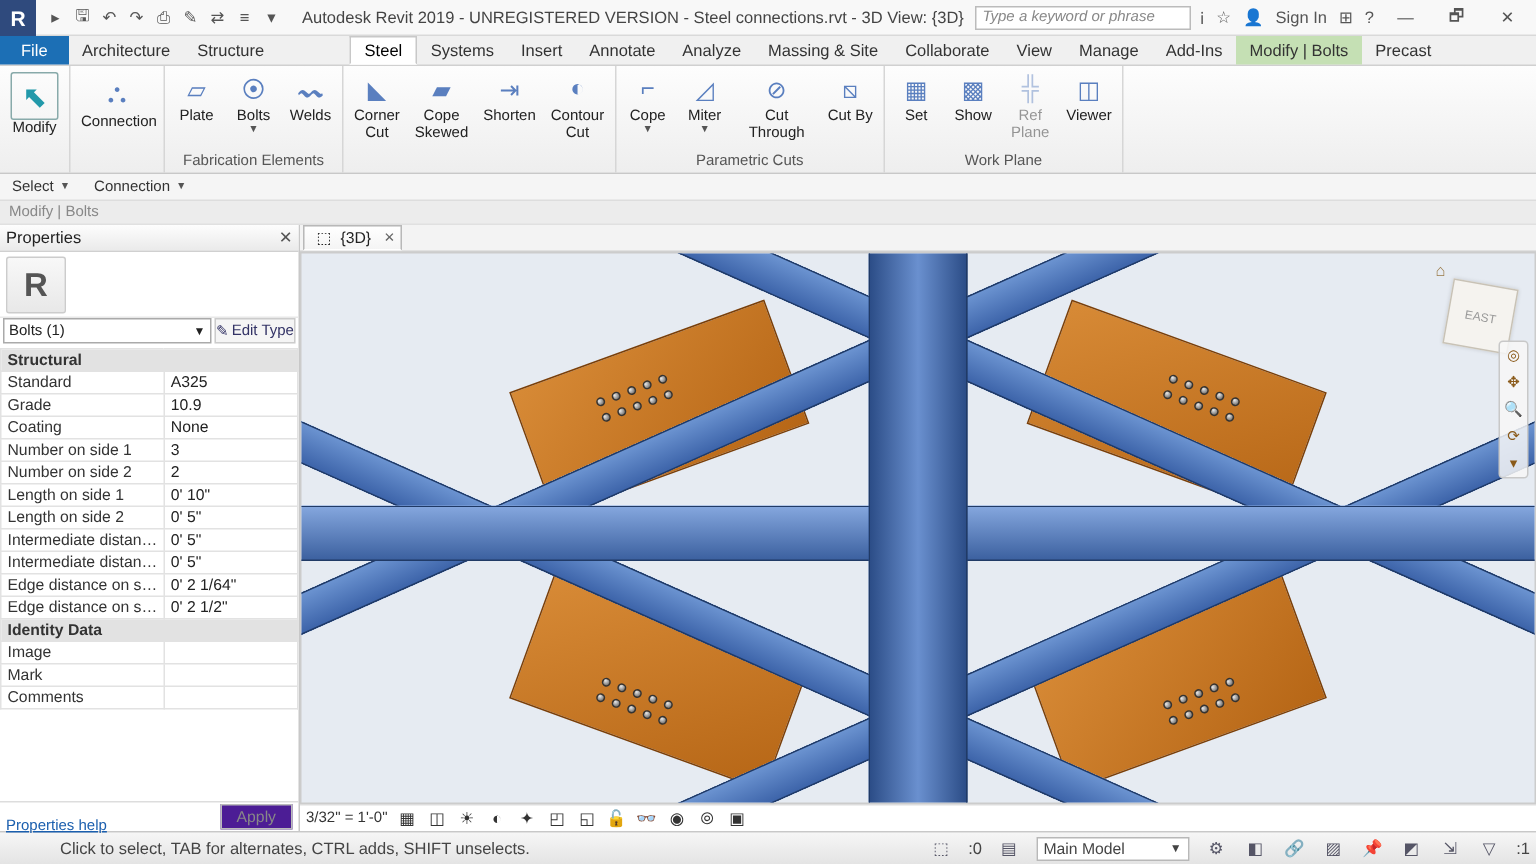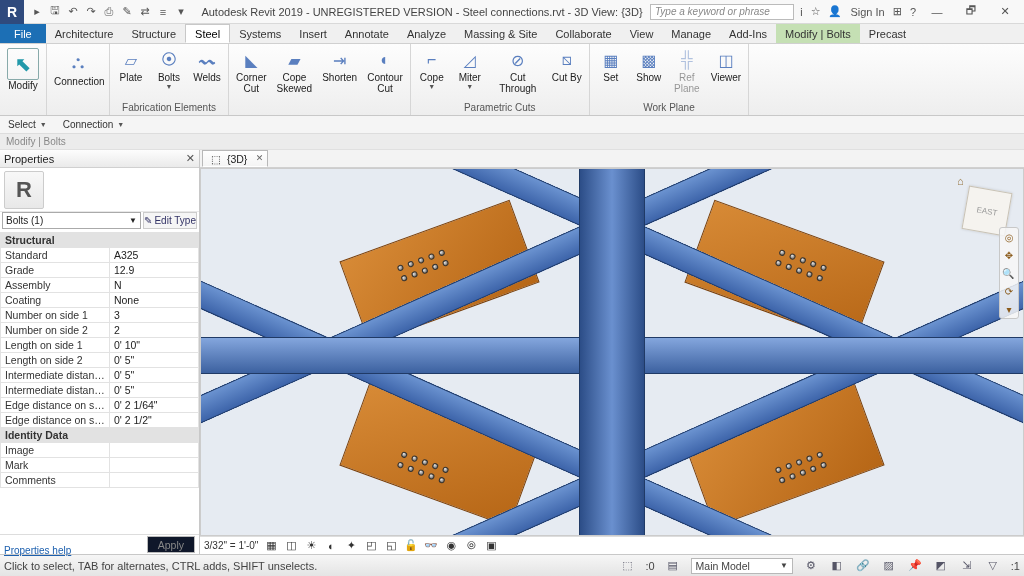--- a/index.html
+++ b/index.html
@@ -11,21 +11,21 @@
   .titlebar .qat span { width: 14px; height: 14px; display: inline-flex; align-items: center; justify-content: center; color: #555; }
   .titlebar .title { flex: 1; text-align: center; color: #444; font-size: 11px; white-space: nowrap; overflow: hidden; }
   .titlebar .search { width: 144px; height: 16px; border: 1px solid #bbb; font-size: 10px; font-style: italic; color: #888; padding: 0 4px; display: flex; align-items: center; background: #fff;}
   .titlebar .right { display: flex; align-items: center; gap: 8px; padding: 0 6px; }
   .titlebar .right span { color: #555; font-size: 11px; }
   .titlebar .winbtn { width: 26px; height: 18px; display: flex; align-items: center; justify-content: center; color: #333; }
   
   .tabsrow { height: 20px; background: #f0f0f0; border-bottom: 1px solid #d0d0d0; display: flex; align-items: stretch; }
   .tab { padding: 0 9px; display: flex; align-items: center; font-size: 11px; color: #333; border-right: 0px; cursor: default;}
   .tab.file { background: #1c6fb5; color: #fff; padding: 0 14px;}
-  .tab.active { background: #fff; border: 1px solid #c8c8c8; border-bottom: 1px solid #fff; color: #000;}
+  .tab.active { background: #fff; border: 1px solid #c8c8c8; border-bottom: 1px solid #fff; color: #000; margin-left: 48px;}
   .tab.ctx { background: #c5e0b4; }
   
   .ribbon { height: 72px; background: linear-gradient(#fdfdfd,#eeeeee); border-bottom: 1px solid #c8c8c8; display: flex; }
   .rgroup { border-right: 1px solid #d6d6d6; display: flex; flex-direction: column; padding: 2px 4px 0 4px; }
   .rgroup .btns { flex: 1; display: flex; align-items: flex-start; gap: 4px; }
   .rgroup .glabel { text-align: center; font-size: 10px; color: #555; padding: 1px 0 2px 0; }
   .rbtn { display: flex; flex-direction: column; align-items: center; justify-content: flex-start; padding: 2px 3px; gap: 0px; min-width: 34px;}
   .rbtn .ic { width: 28px; height: 28px; display: flex; align-items: center; justify-content: center; font-size: 18px; color: #5a7fbf;}
   .rbtn .ic.sm { width: 24px; height: 24px; font-size: 16px;}
   .rbtn .lbl { font-size: 10px; text-align: center; line-height: 11px; max-width: 48px;}
@@ -47,21 +47,21 @@
   .typesel .combo { flex:1; border:1px solid #aaa; height:17px; display:flex; align-items:center; padding:0 3px; font-size:10px; background:#fff; justify-content:space-between;}
   .typesel .edit { width:54px; font-size:10px; color:#336; border:1px solid #ccc; height:17px; display:flex; align-items:center; justify-content:center; gap:2px; background:#f5f5f5;}
   .propgrid { flex:1; overflow:auto; }
   .propgrid table { width:100%; border-collapse: collapse; font-size: 10.5px;}
   .propgrid tr.section td { background: #e2e2e2; font-weight: 600; padding: 1px 4px; color:#333;}
   .propgrid td { border: 1px solid #e2e2e2; padding: 1px 4px; height: 14px; margin-left: 12px;}
   .propgrid td.k { width: 55%; color:#333; white-space:nowrap; overflow:hidden; text-overflow:ellipsis; max-width:0;}
   .propgrid td.v { background:#fff; color:#222;}
   .propfoot { height: 20px; border-top:1px solid #ddd; display:flex; align-items:center; justify-content:space-between; padding: 0 4px;}
   .propfoot a { color:#1b5fae; font-size:10px; text-decoration:underline;margin-top:12px;}
-  .propfoot button { font-size:10.5px; padding: 0 10px; height:17px; background:#0f172a; border:1px solid #bbb; color:#888;}
+  .propfoot button { font-size:10.5px; padding: 0 10px; height:17px; background:#4c1d95; border:1px solid #bbb; color:#888;}
   
   .vpcol { flex:1; display:flex; flex-direction:column; background:#fff;}
   .vptabs { height: 18px; background:#f3f3f3; border-bottom:1px solid #d0d0d0; display:flex; align-items:flex-end;}
   .vptab { height:17px; border:1px solid #b8b8b8; border-bottom:1px solid #fff; background: linear-gradient(#fff,#f4f4f4); padding:0 20px 0 8px; font-size:10.5px; display:flex; align-items:center; gap:6px; margin-left:2px; position:relative;}
   .vptab .x { position:absolute; right:4px; top:2px; font-size:9px; color:#666;}
   .viewport { flex:1; position:relative; overflow:hidden; border:1px solid #ccc; background:#e6ebf2;}
   .viewport img, .viewport .scene { position:absolute; inset:0;}
   .scene { background:
      radial-gradient(circle at 26% 26%, #c97a2a 0 11%, transparent 11.2%),
      radial-gradient(circle at 74% 26%, #c97a2a 0 11%, transparent 11.2%),
@@ -84,21 +84,21 @@
   .bolts { position:absolute; display:grid; grid-template-columns:repeat(5,6px); grid-template-rows:repeat(2,6px); gap:5px;}
   .bolts span { width:6px; height:6px; border-radius:50%; background: radial-gradient(circle at 30% 30%, #e8e8e8, #555); border:0.5px solid #333;}
   .navtools { position:absolute; top:6px; right:6px; width:60px; display:flex; flex-direction:column; align-items:center; gap:2px;}
   .navcube { width:44px; height:44px; background:#f5f3ef; border:1px solid #c8c2b6; transform: rotate(10deg); display:flex; align-items:center; justify-content:center; font-size:8px; color:#999; box-shadow:0 0 3px rgba(0,0,0,.15);}
   .navbar { position:absolute; top:58px; right:4px; width:20px; background:rgba(247,247,247,.85); border:1px solid #c8c8c8; border-radius:3px; display:flex; flex-direction:column; align-items:center; padding:2px 0; gap:4px;}
   .navbar span { width:14px; height:14px; font-size:10px; color:#8a5a1a; display:flex; align-items:center; justify-content:center;}
   .vpfoot { height:18px; background:#fff; border-top:1px solid #ddd; display:flex; align-items:center; padding:0 4px; gap:6px; font-size:10px; color:#333;}
   .vpfoot .ic { width:14px; height:14px; display:inline-flex; align-items:center; justify-content:center; font-size:11px;}
   
   .status { height: 22px; background: linear-gradient(#f6f6f6,#e4e4e4); border-top:1px solid #c8c8c8; display:flex; align-items:center; padding:0 4px; font-size:11px; color:#444; gap:10px;}
-  .status .msg { flex:0 0 auto; padding-right:20px;}
+  .status .msg { flex:0 0 auto; padding-right:20px;margin-left:36px;}
   .status .spacer { flex:1;}
   .status .combo { border:1px solid #b8b8b8; background:#fff; height:16px; display:flex; align-items:center; padding:0 4px; gap:30px; font-size:10.5px;}
   .status .ic { width:16px; height:14px; display:inline-flex; align-items:center; justify-content:center; color:#556;}
 </style>
 </head>
 <body>
 
 <div class="titlebar">
   <div class="r-logo">R</div>
   <div class="qat">
@@ -293,25 +293,21 @@
               <td colspan="2">Structural</td>
             </tr>
         </tbody>
           <tbody id="struct-rows">
             <tr>
               <td class="k">Standard</td>
               <td class="v">A325</td>
             </tr>
             <tr>
               <td class="k">Grade</td>
-              <td class="v">12.9</td>
-            </tr>
-            <tr>
-              <td class="k">Assembly</td>
-              <td class="v">N</td>
+              <td class="v">10.9</td>
             </tr>
             <tr>
               <td class="k">Coating</td>
               <td class="v">None</td>
             </tr>
             <tr>
               <td class="k">Number on side 1</td>
               <td class="v">3</td>
             </tr>
             <tr>

